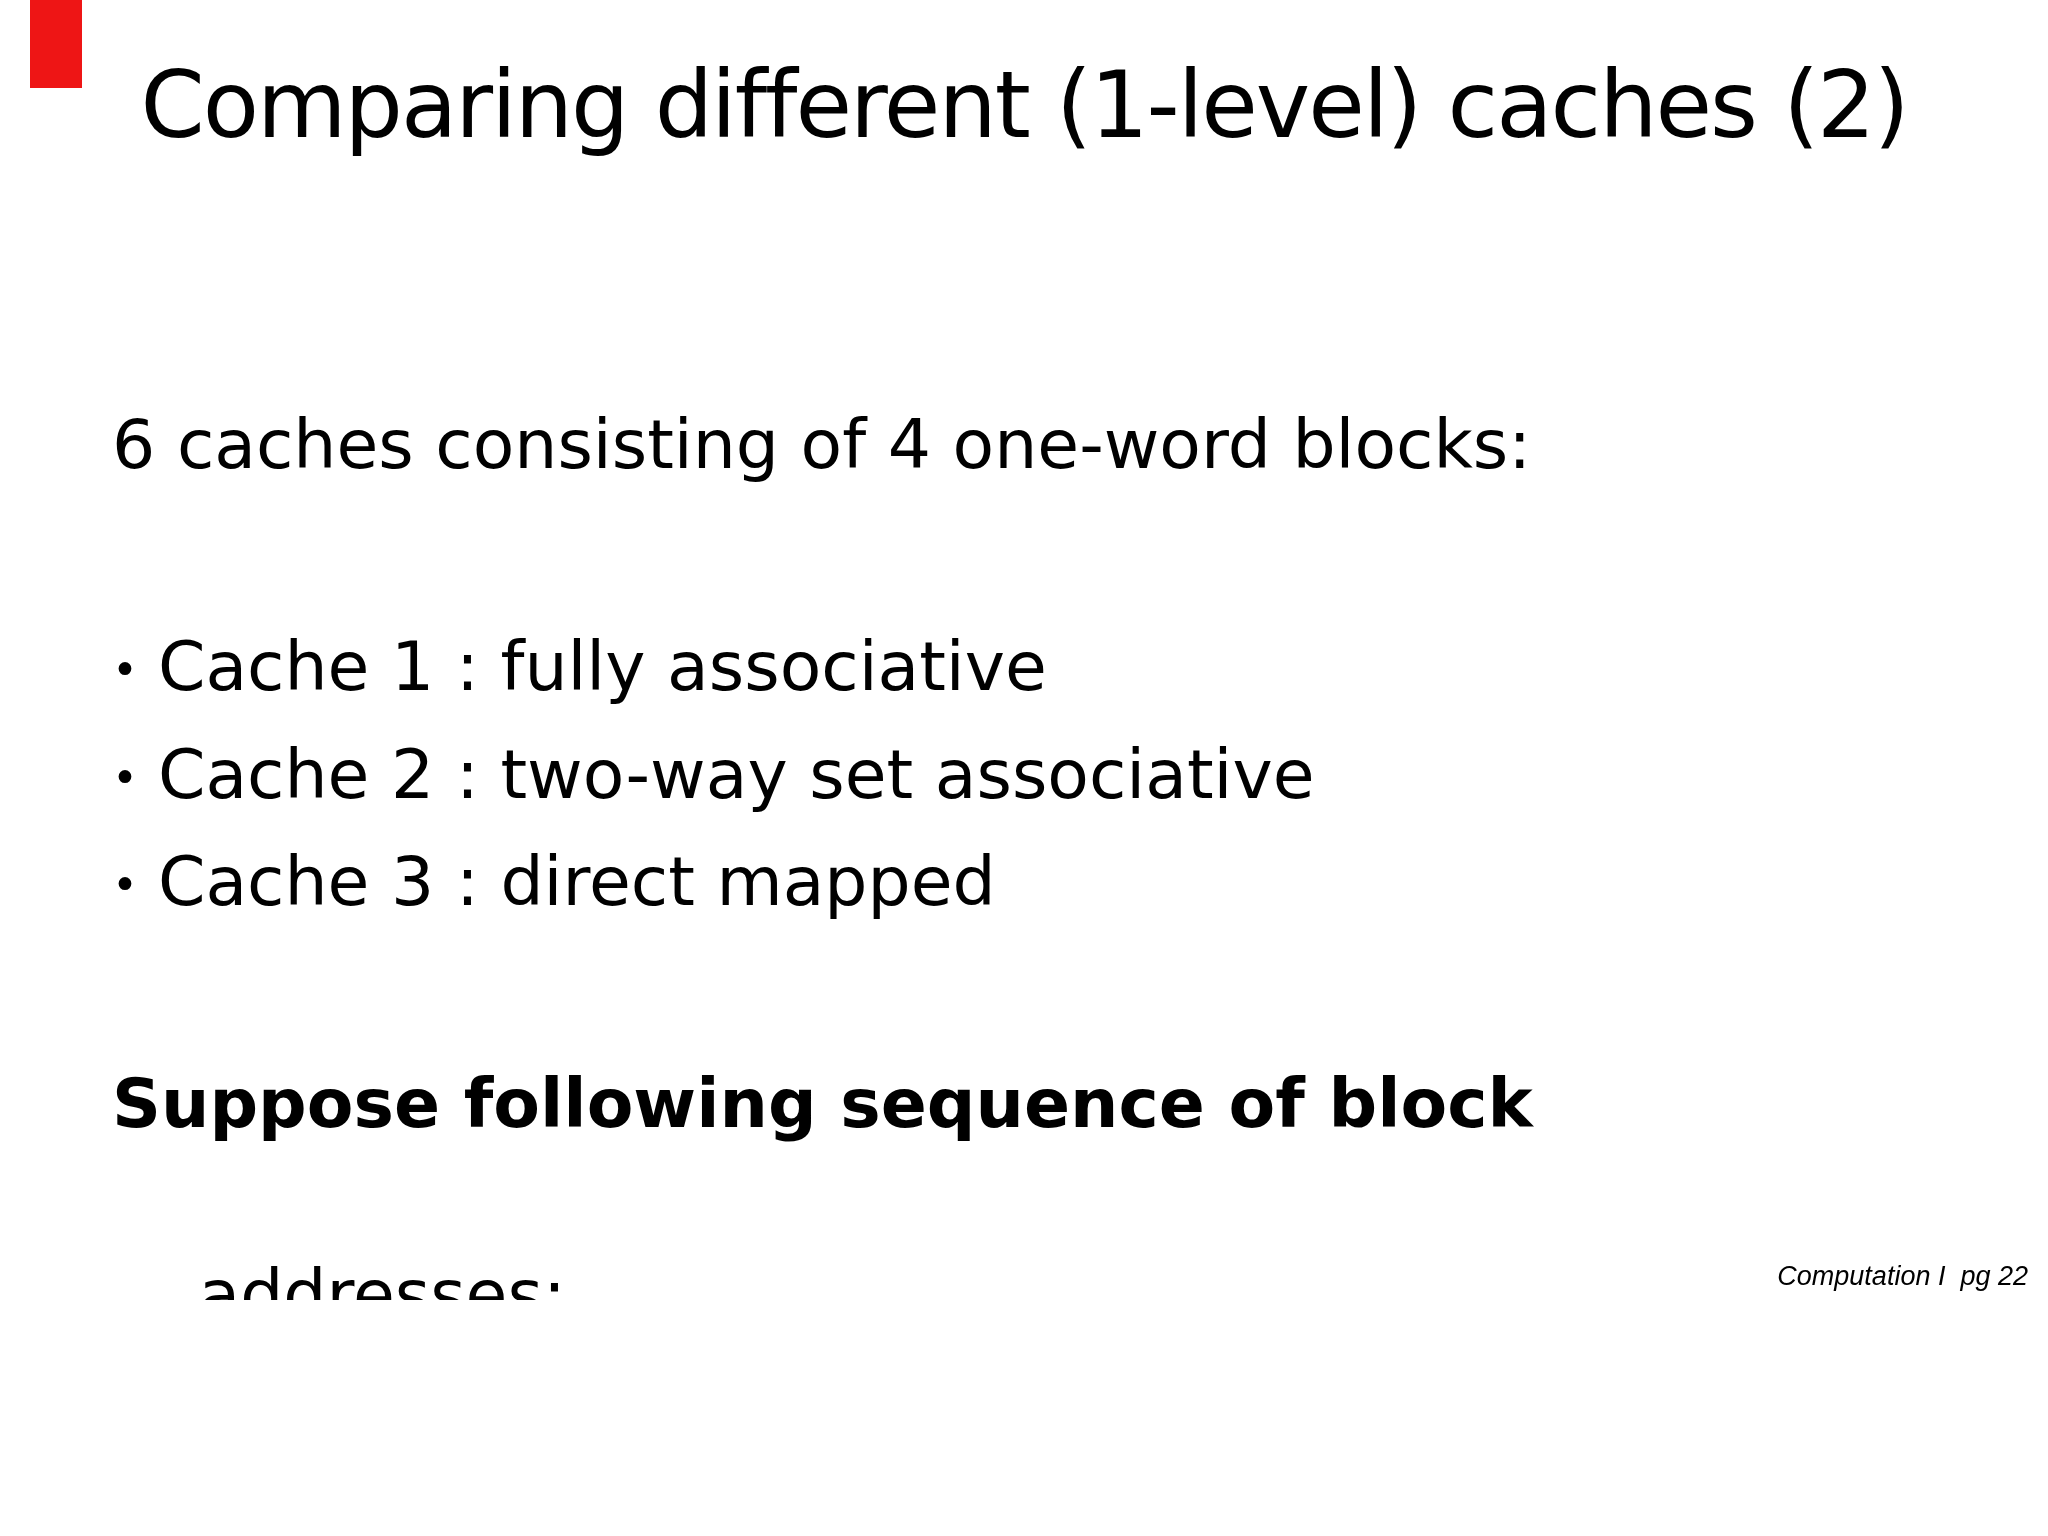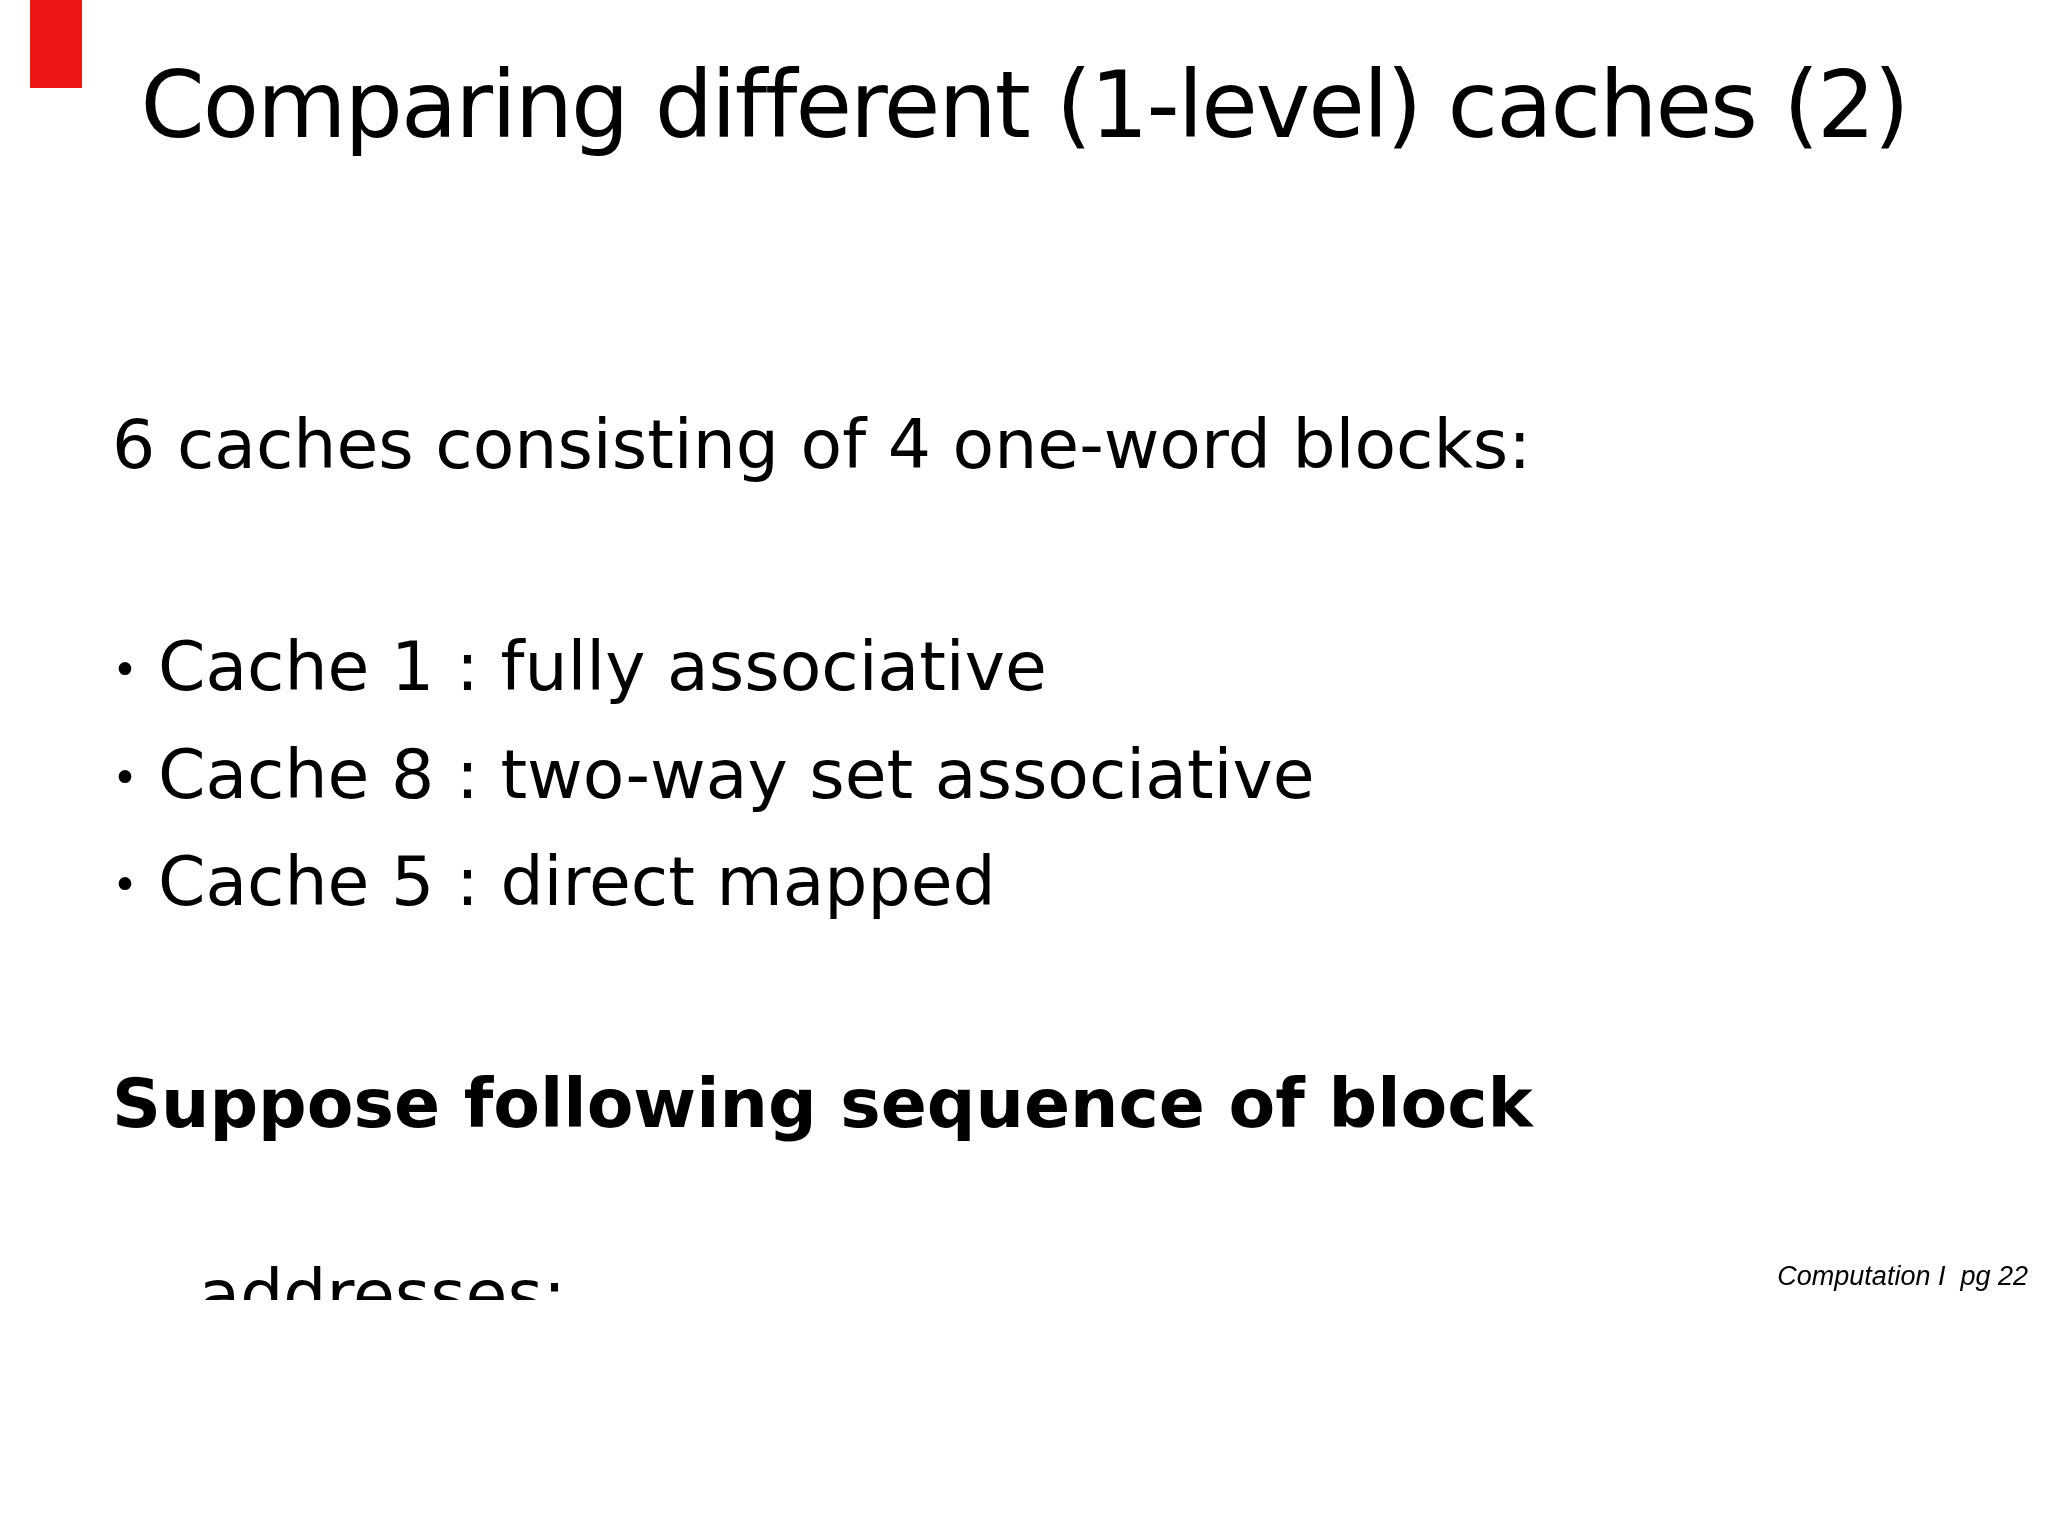--- a/index.html
+++ b/index.html
@@ -86,26 +86,26 @@
 
   <div class="text-line intro-line">6 caches consisting of 4 one-word blocks:</div>
 
   <div class="text-line bullet-row bullet-row-1">
     <span class="bullet-dot">•</span>
     <span>Cache 1 : fully associative</span>
   </div>
 
   <div class="text-line bullet-row bullet-row-2">
     <span class="bullet-dot">•</span>
-    <span>Cache 8 : two-way set associative</span>
+    <span>Cache 2 : two-way set associative</span>
   </div>
 
   <div class="text-line bullet-row bullet-row-3">
     <span class="bullet-dot">•</span>
-    <span>Cache 5 : direct mapped</span>
+    <span>Cache 3 : direct mapped</span>
   </div>
 
   <div class="text-line suppose-line-1">Suppose following sequence of block</div>
 
   <div class="text-line suppose-line-2">
     <span>addresses:</span>
   </div>
 
   <div class="footer-note">Computation I  pg 22</div>
 

